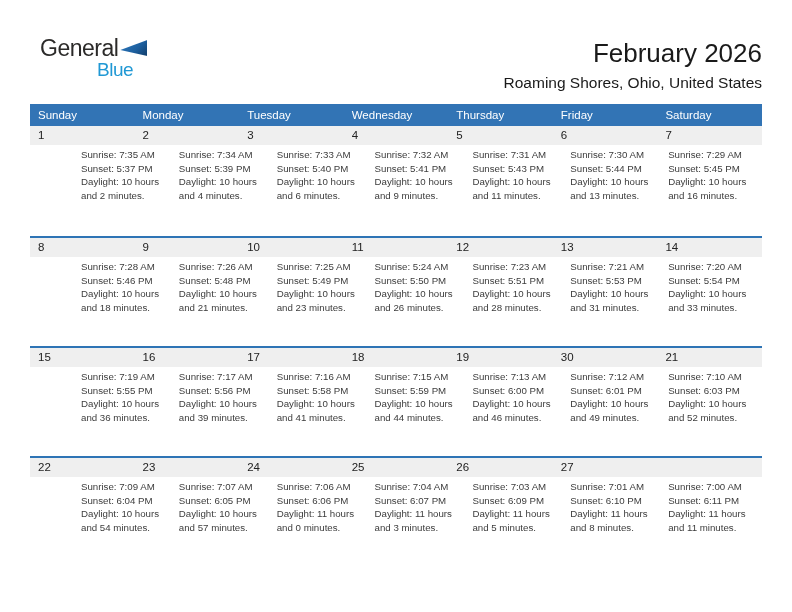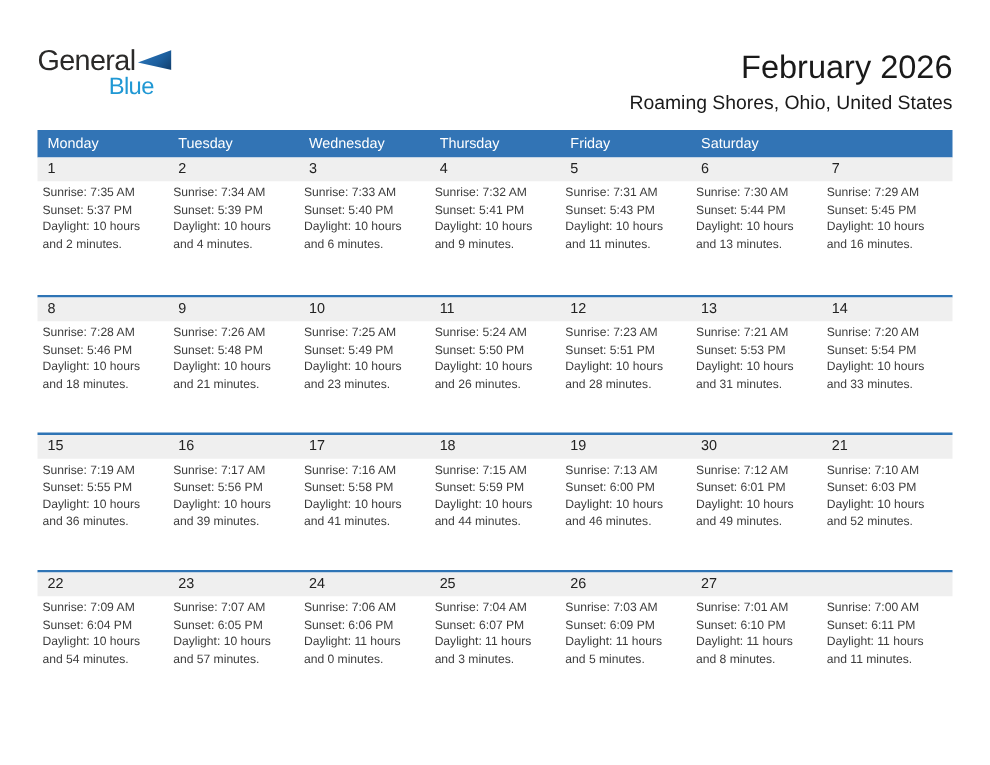--- a/index.html
+++ b/index.html
@@ -10,41 +10,41 @@
     --logo-tri:#1D5F9E;
     --text-dark:#3C3C3C;
     --title-dark:#1A1A1A;
   }
   *{box-sizing:border-box;margin:0;padding:0;}
   html,body{width:792px;height:612px;background:#fff;overflow:hidden;
     font-family:"Liberation Sans","DejaVu Sans",sans-serif;}
   .page{position:relative;width:792px;height:612px;background:#fff;}
 
   
-  .top{position:relative;height:104px;}
+  .top{position:relative;height:104px;margin-left:10px;}
   .logo{position:absolute;left:30px;top:36px;width:120px;}
   .logo-row1{display:flex;align-items:flex-start;}
   .logo-general{font-size:23px;color:#2B2A29;letter-spacing:-0.5px;line-height:24px;}
   .logo-tri{width:27px;height:16px;margin-left:2px;margin-top:4px;
     background:linear-gradient(135deg,#2d7bc0 0%,var(--logo-tri) 60%,#123E6B 100%);
     clip-path:polygon(0 62%,100% 0,100% 100%);}
   .logo-blue{font-size:19px;color:var(--logo-blue);letter-spacing:-0.5px;line-height:20px;margin-left:57px;}
   .title{position:absolute;right:30px;top:38px;font-size:26px;color:var(--title-dark);}
   .subtitle{position:absolute;right:30px;top:74px;font-size:15.5px;color:var(--title-dark);text-align:right;}
 
   
   .cal{position:absolute;left:30px;top:104px;width:732px;}
   .cal-head{display:grid;grid-template-columns:repeat(7,1fr);background:var(--header-blue);height:22px;}
   .cal-head>div{color:#fff;font-size:11.5px;line-height:22px;padding-left:8px;
     white-space:nowrap;overflow:hidden;}
   .week-row{height:110px;}
   .week-row + .week-row{border-top:2px solid var(--line-blue);height:110px;}
   .num-band{display:grid;grid-template-columns:repeat(7,1fr);background:var(--band-gray);height:19px;}
   .day-num{font-size:11.5px;line-height:19px;padding-left:8px;color:#222;}
-  .detail-band{display:grid;grid-template-columns:repeat(7,1fr);}
+  .detail-band{display:grid;grid-template-columns:repeat(7,1fr);margin-left:47px;}
   .day-cell{padding:3px 8px 0 4px;font-size:9.7px;line-height:13.6px;color:var(--text-dark);}
   .day-cell div{max-width:96px;}
 </style>
 </head>
 <body>
 
 <div class="page">
 
   <div class="top">
     <div class="logo">
@@ -53,20 +53,21 @@
         <span class="logo-tri"></span>
       </div>
       <div class="logo-blue">Blue</div>
     </div>
     <div class="title">February 2026</div>
     <div class="subtitle">Roaming Shores, Ohio, United States</div>
   </div>
 
   <div class="cal">
     <div class="cal-head">
+      <div>Sunday</div>
       <div>Monday</div>
       <div>Tuesday</div>
       <div>Wednesday</div>
       <div>Thursday</div>
       <div>Friday</div>
       <div>Saturday</div>
     </div>
     <div>
         <div class="week-row">
           <div class="num-band">

